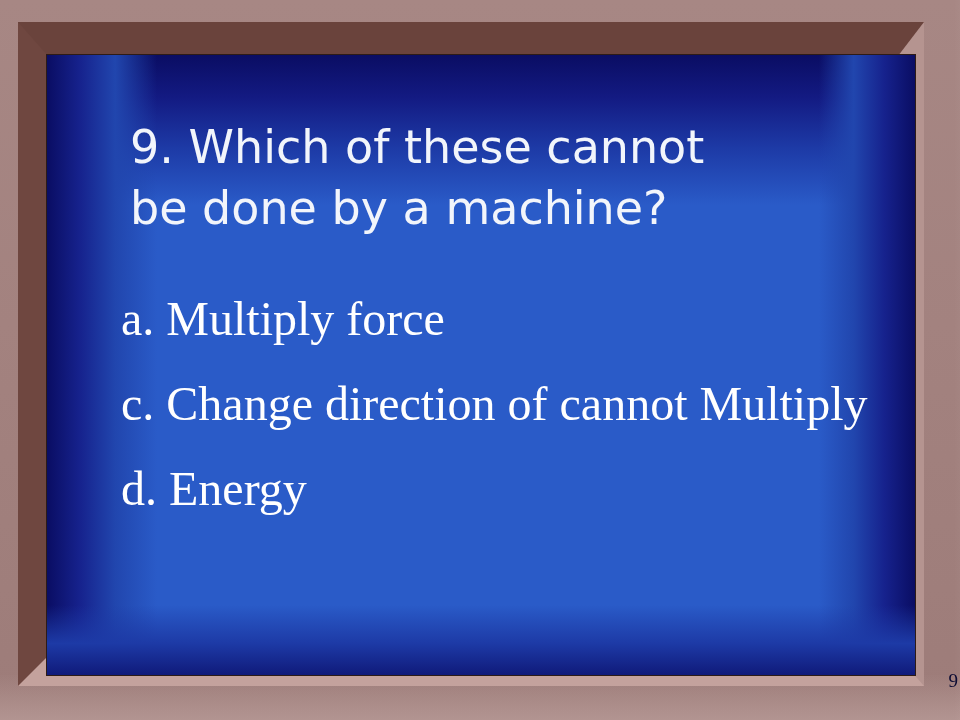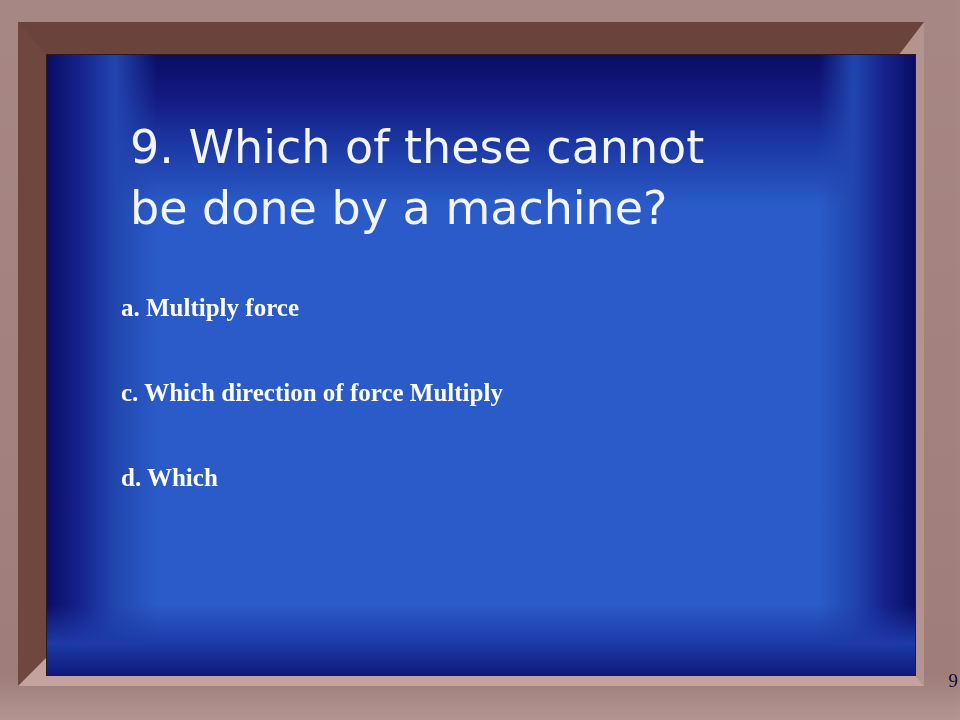--- a/index.html
+++ b/index.html
@@ -159,22 +159,22 @@
     left: 74px;
     top: 240px;
     width: 790px;
     margin: 0;
     padding: 0;
     list-style: none;
   }
   #answer-list li {
     color: #ffffff;
     font-family: "Liberation Serif", "DejaVu Serif", serif;
-    font-size: 25px;
-    font-weight: 700;
+    font-size: 48px;
+    font-weight: 400;
     line-height: 1.0;
     height: 85px;
     white-space: nowrap;
   }
 
   #page-number {
     position: absolute;
     right: 42px;
     bottom: 30px;
     color: #0b0b33;
@@ -201,22 +201,22 @@
     <div class="vignette-right"></div>
     <div class="vignette-bottom"></div>
 
     <div class="content">
 
       <div id="question-title">9. Which of these cannot
 be done by a machine?</div>
 
       <ul id="answer-list">
         <li>a. Multiply force</li>
-        <li>c. Which direction of force Multiply</li>
-        <li>d. Which</li>
+        <li>c. Change direction of cannot Multiply</li>
+        <li>d. Energy</li>
       </ul>
 
     </div>
   </div>
 
   <div class="frame-inner-line"></div>
 
   <div id="page-number">9</div>
 
 </div>

